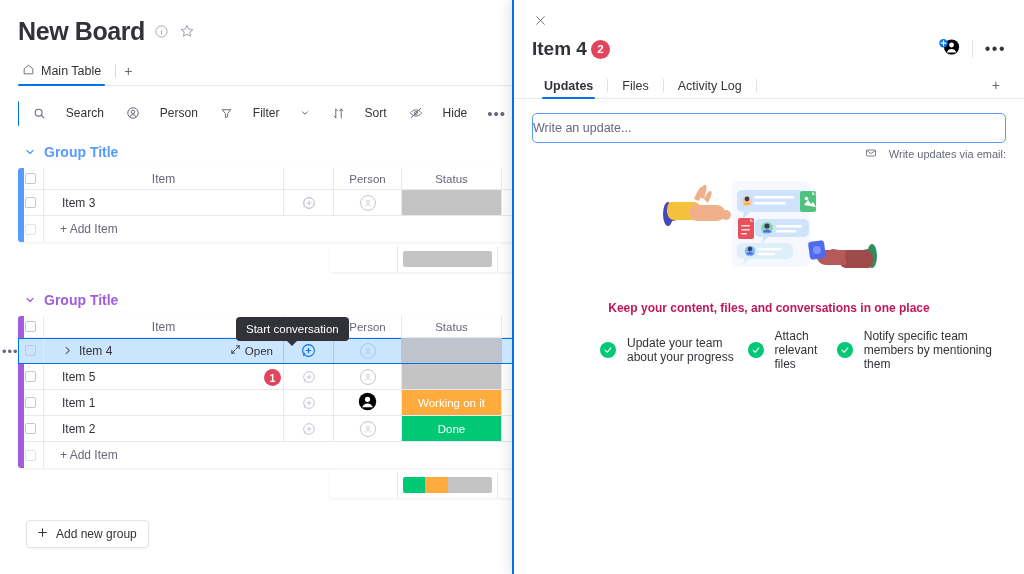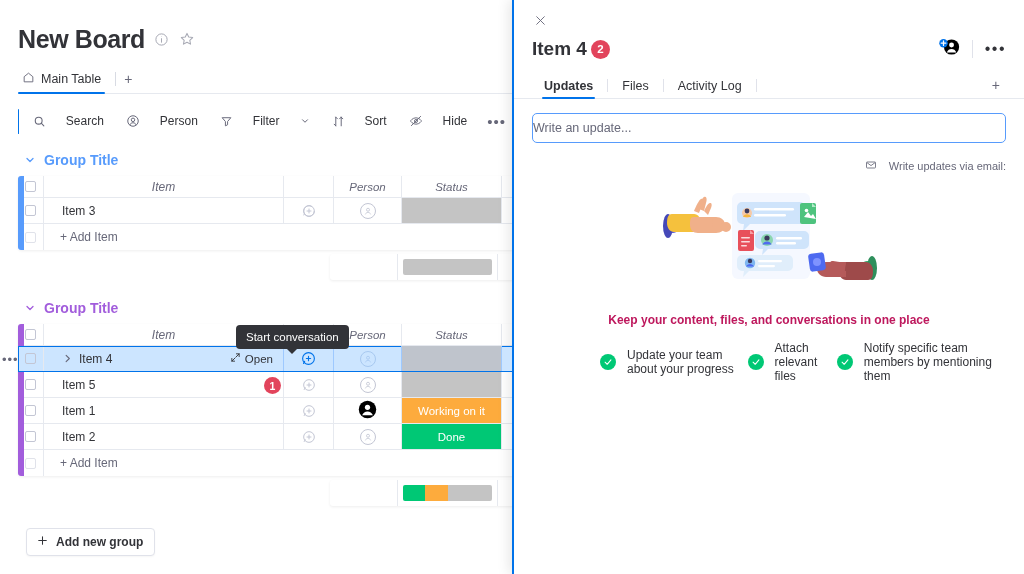--- a/index.html
+++ b/index.html
@@ -6,21 +6,21 @@
   html, body {
     width: 1024px; height: 574px;
     font-family: "Liberation Sans", sans-serif;
     background: #ffffff;
     color: #323338;
     overflow: hidden;
   }
   .app { position: relative; width: 1024px; height: 574px; }
 
   
-  .board { position: absolute; left: 0; top: 12px; width: 512px; height: 552px; background:#fff; overflow:hidden; }
+  .board { position: absolute; left: 0; top: 4px; width: 512px; height: 552px; background:#fff; overflow:hidden; }
 
   .board-header { padding: 10px 0 0 18px; }
   .board-title-row { display: flex; align-items: center; gap: 9px; }
   .board-title { font-size: 25px; font-weight: 700; letter-spacing: -0.4px; color:#323338; line-height:34px;}
   .hdr-ico { width:16px; height:16px; color:#a7a9b4; display:inline-flex; align-items:center; justify-content:center;}
   .hdr-ico svg { display:block; }
 
   .tabs-row { display:flex; align-items:flex-end; gap:0; margin-top:10px; height:28px; position:relative; }
   .tabs-row:after{ content:""; position:absolute; left:0; right:-20px; bottom:0; height:1px; background:#e6e9ef; }
   .tab { display:flex; align-items:center; gap:6px; font-size:12.5px; color:#323338; padding:0 10px 7px 4px; position:relative; }
@@ -60,21 +60,21 @@
   .c-status { width:100px; flex:none; padding:0; }
   .c-extra { width:30px; flex:none; }
   .statusfill { width:100%; height:100%; display:flex; align-items:center; justify-content:center; color:#fff; font-size:11.5px; }
   .row.add .c-item { color:#676879; padding-left:16px; }
   .row.add { border-bottom:none; }
 
   .avatar-empty { width:16px; height:16px; border-radius:50%; border:1.3px solid #c3c6d4; display:flex; align-items:center; justify-content:center; }
   .chat-ic { color:#c3c6d4; display:flex; }
 
   .tbl-wrap { border-radius:4px; overflow:visible; box-shadow:0 1px 3px rgba(0,0,0,0.07); width:514px; }
-  .row.head .cell { color:#676879;font-style:italic; }
+  .row.head .cell { color:#676879; }
 
   
   .summary { display:flex; height:26px; margin-left:312px; margin-top:4px; box-shadow:0 1px 3px rgba(0,0,0,0.07); border-radius:3px; background:#fff; width:200px;}
   .summary .sc { border-right:1px solid #e6e9ef; }
   .sum-person { width:68px; }
   .sum-status { width:100px; display:flex; align-items:center; padding:4px 5px;}
   .sum-bar { display:flex; width:100%; height:16px; border-radius:2px; overflow:hidden; }
   .sum-extra { width:30px; }
 
   
@@ -82,21 +82,21 @@
   .row.selected .c-item { color:#323338; font-weight:400; }
   .open-pill { display:flex; align-items:center; gap:4px; font-size:11.5px; color:#323338; margin-left:auto; padding-right:10px; }
   .row-dots { position:absolute; left:-16px; top:50%; transform:translateY(-50%); color:#676879; font-size:13px; letter-spacing:1px; }
   .expand-ch { color:#676879; margin-right:6px; display:inline-flex; }
 
   .tooltip { position:absolute; background:#323338; color:#fff; font-size:11.5px; border-radius:4px; padding:6px 10px; white-space:nowrap; z-index:20; }
   .tooltip:after { content:""; position:absolute; left:50%; transform:translateX(-50%); bottom:-5px; border-left:6px solid transparent; border-right:6px solid transparent; border-top:6px solid #323338; }
 
   .badge { position:absolute; width:17px; height:17px; border-radius:50%; background:#e2445c; color:#fff; font-size:10.5px; font-weight:700; display:flex; align-items:center; justify-content:center; z-index:21; }
 
-  .addgroup { display:inline-flex; align-items:center; gap:7px; margin:22px 0 0 26px; padding:5px 11px 5px 9px; border:1px solid #e0e2ea; border-radius:4px; font-size:12px; color:#323338; background:#fff; box-shadow:0 1px 2px rgba(0,0,0,0.04);font-weight:bold;}
+  .addgroup { display:inline-flex; align-items:center; gap:7px; margin:22px 0 0 26px; padding:5px 11px 5px 9px; border:1px solid #e0e2ea; border-radius:4px; font-size:12px; color:#323338; background:#fff; box-shadow:0 1px 2px rgba(0,0,0,0.04);}
 
   
   .panel { position:absolute; left:512px; top:0; width:512px; height:574px; background:#fff; border-left:2px solid #0073ea; box-shadow:-3px 0 12px rgba(0,0,0,0.10); display:flex; flex-direction:column; }
   .panel-top { padding: 12px 18px 0 18px; position:relative; }
   .close-x { width:16px; height:16px; color:#676879; display:flex; align-items:center; justify-content:center; }
   .panel-title-row { display:flex; align-items:center; margin-top:8px; }
   .panel-title { font-size:19px; font-weight:700; color:#323338; }
   .title-badge { width:19px; height:19px; border-radius:50%; background:#e2445c; color:#fff; font-size:11.5px; font-weight:700; display:flex; align-items:center; justify-content:center; margin-left:4px; }
   .panel-actions { margin-left:auto; display:flex; align-items:center; gap:12px; }
   .vsep { width:1px; height:18px; background:#e0e2ea; }
@@ -106,21 +106,21 @@
   .panel-tabs:after { content:""; position:absolute; left:-18px; right:-18px; bottom:0; height:1px; background:#e6e9ef; }
   .ptab { font-size:12.5px; color:#323338; padding:0 14px 6px 14px; position:relative; }
   .ptab:first-child { padding-left:10px; }
   .ptab.active { font-weight:700; }
   .ptab.active:after{ content:""; position:absolute; left:8px; right:12px; bottom:0; height:2.5px; background:#0073ea; border-radius:2px; z-index:2;}
   .ptab-sep { width:1px; height:13px; background:#e0e2ea; margin:0 0 7px 0; }
   .ptab-plus { margin-left:auto; font-size:14px; color:#676879; padding:0 6px 6px 0; }
 
   .panel-body { flex:1; padding: 14px 18px 0 18px; overflow:hidden; }
   .update-box { width:100%; height:30px; border:1px solid #579bfc; border-radius:5px; display:flex; align-items:center; padding:0 0; font-size:12.5px; color:#676879; }
-  .email-line { display:flex; align-items:center; justify-content:flex-end; gap:12px; font-size:11px; color:#676879; margin-top:16px;text-align:right; }
+  .email-line { display:flex; align-items:center; justify-content:flex-end; gap:12px; font-size:11px; color:#676879; margin-top:4px;text-align:right; }
 
   .empty { display:flex; flex-direction:column; align-items:center; margin-top:8px; }
   .illus { width:230px; height:120px; }
   .empty-title { font-size:12px; font-weight:700; color:#be185d; margin-top:12px; text-align:center; }
   .bullets { margin-top:14px; align-self:flex-start; margin-left:68px; display:flex; flex-direction:row; gap:13px; }
   .bullet { display:flex; align-items:center; gap:11px; font-size:12px; color:#323338; }
   .tick { width:16px; height:16px; border-radius:50%; background:#00c875; display:flex; align-items:center; justify-content:center; flex:none; }
 </style>
 </head>
 <body>

